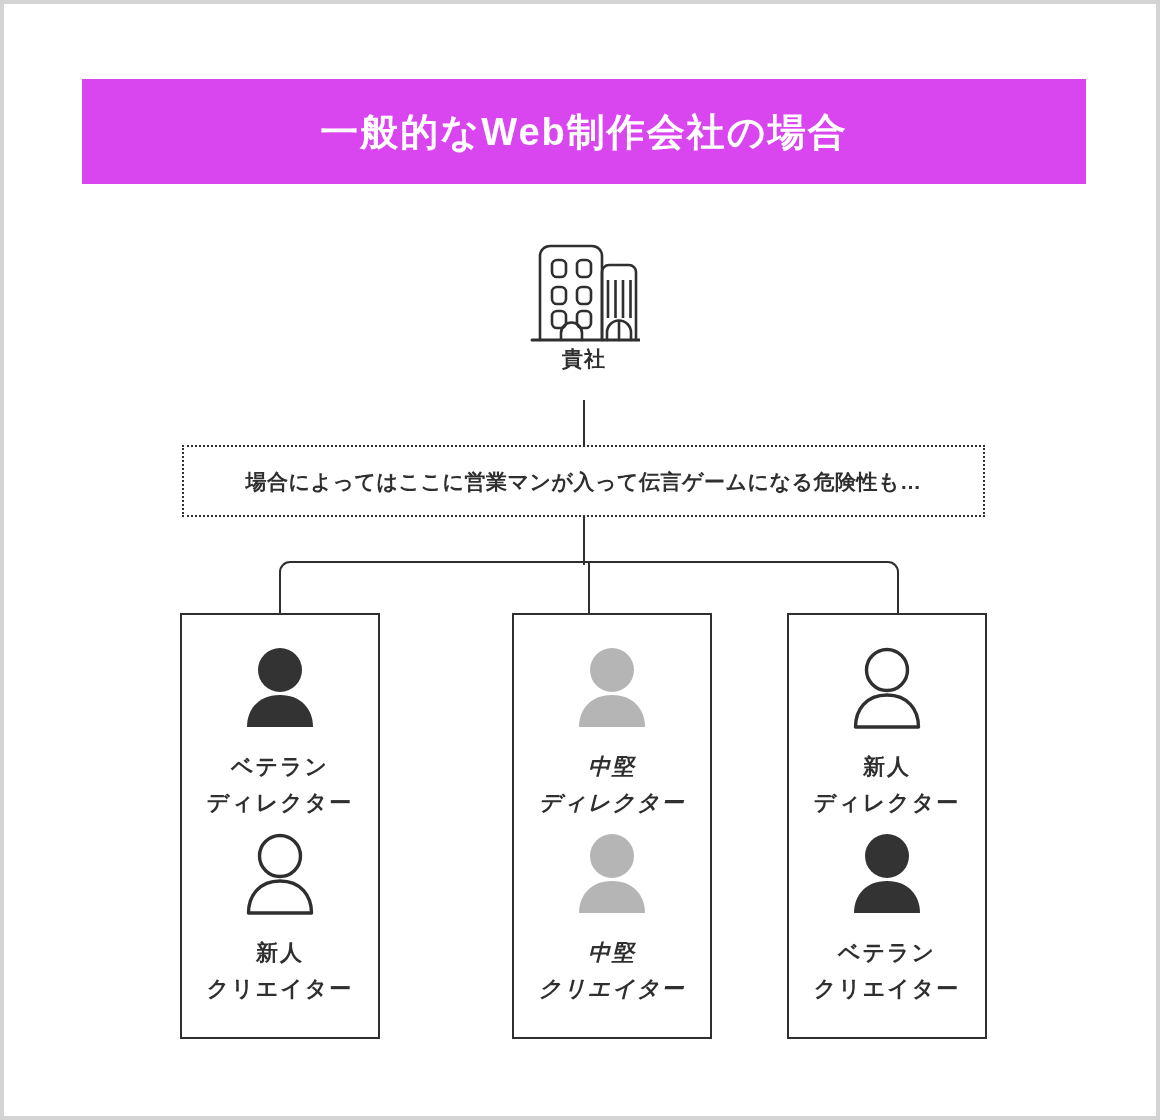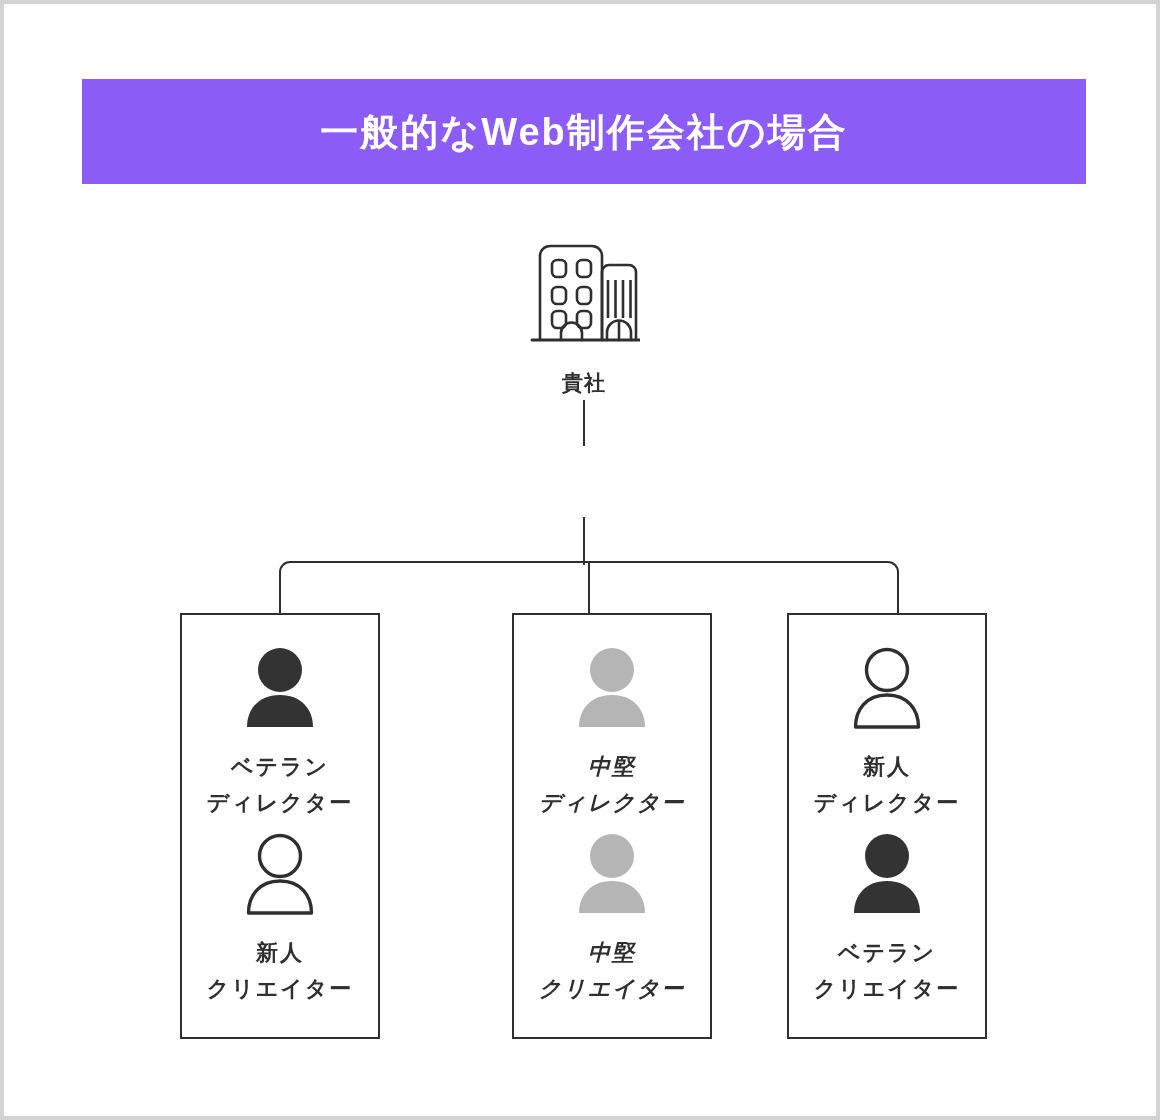--- a/index.html
+++ b/index.html
@@ -25,21 +25,21 @@
     overflow: hidden;
   }
 
   
   .header-bar {
     position: absolute;
     left: 78px;
     top: 75px;
     width: 1004px;
     height: 105px;
-    background: #8b5cf6;
+    background: #d946ef;
     display: flex;
     align-items: center;
     justify-content: center;
   }
   .header-title {
     color: #ffffff;
     font-size: 38px;
     font-weight: bold;
     letter-spacing: 2px;
     line-height: 1;
@@ -51,27 +51,26 @@
     position: absolute;
     left: 500px;
     top: 236px;
     width: 160px;
     display: flex;
     flex-direction: column;
     align-items: center;
   }
   .company-icon { display: block; }
   .company-label {
-    margin-top: 26px;
+    margin-top: 0;
     font-size: 21px;
     font-weight: bold;
     color: #2f2f2f;
     letter-spacing: 1px;
     line-height: 1;
-    font-family: Liberation Mono, monospace;
   }
 
   
   .line {
     position: absolute;
     background: #2f2f2f;
   }
   .v-line { width: 2px; }
 
   .line-company-to-note { left: 579px; top: 396px; height: 46px; }
@@ -179,20 +178,23 @@
 
         <path d="M79 100 V92.5 a12 12 0 0 1 24 0 V100"></path>
         <path d="M91 81 V100"></path>
       </svg>
     </span>
     <div class="company-label">貴社</div>
   </div>
 
   <div class="line v-line line-company-to-note"></div>
 
+  <div class="note-box">
+    <div class="note-text">場合によってはここに営業マンが入って伝言ゲームになる危険性も…</div>
+  </div>
 
   <div class="line v-line line-note-to-bus"></div>
 
   <svg class="connector-svg" viewBox="0 0 630 60" fill="none" stroke="#2f2f2f" stroke-width="2">
     <path d="M6 58 V16 a10 10 0 0 1 10 -10 H614 a10 10 0 0 1 10 10 V58"></path>
     <path d="M315 6 V58"></path>
   </svg>
 
   <div class="card card-1">
 

